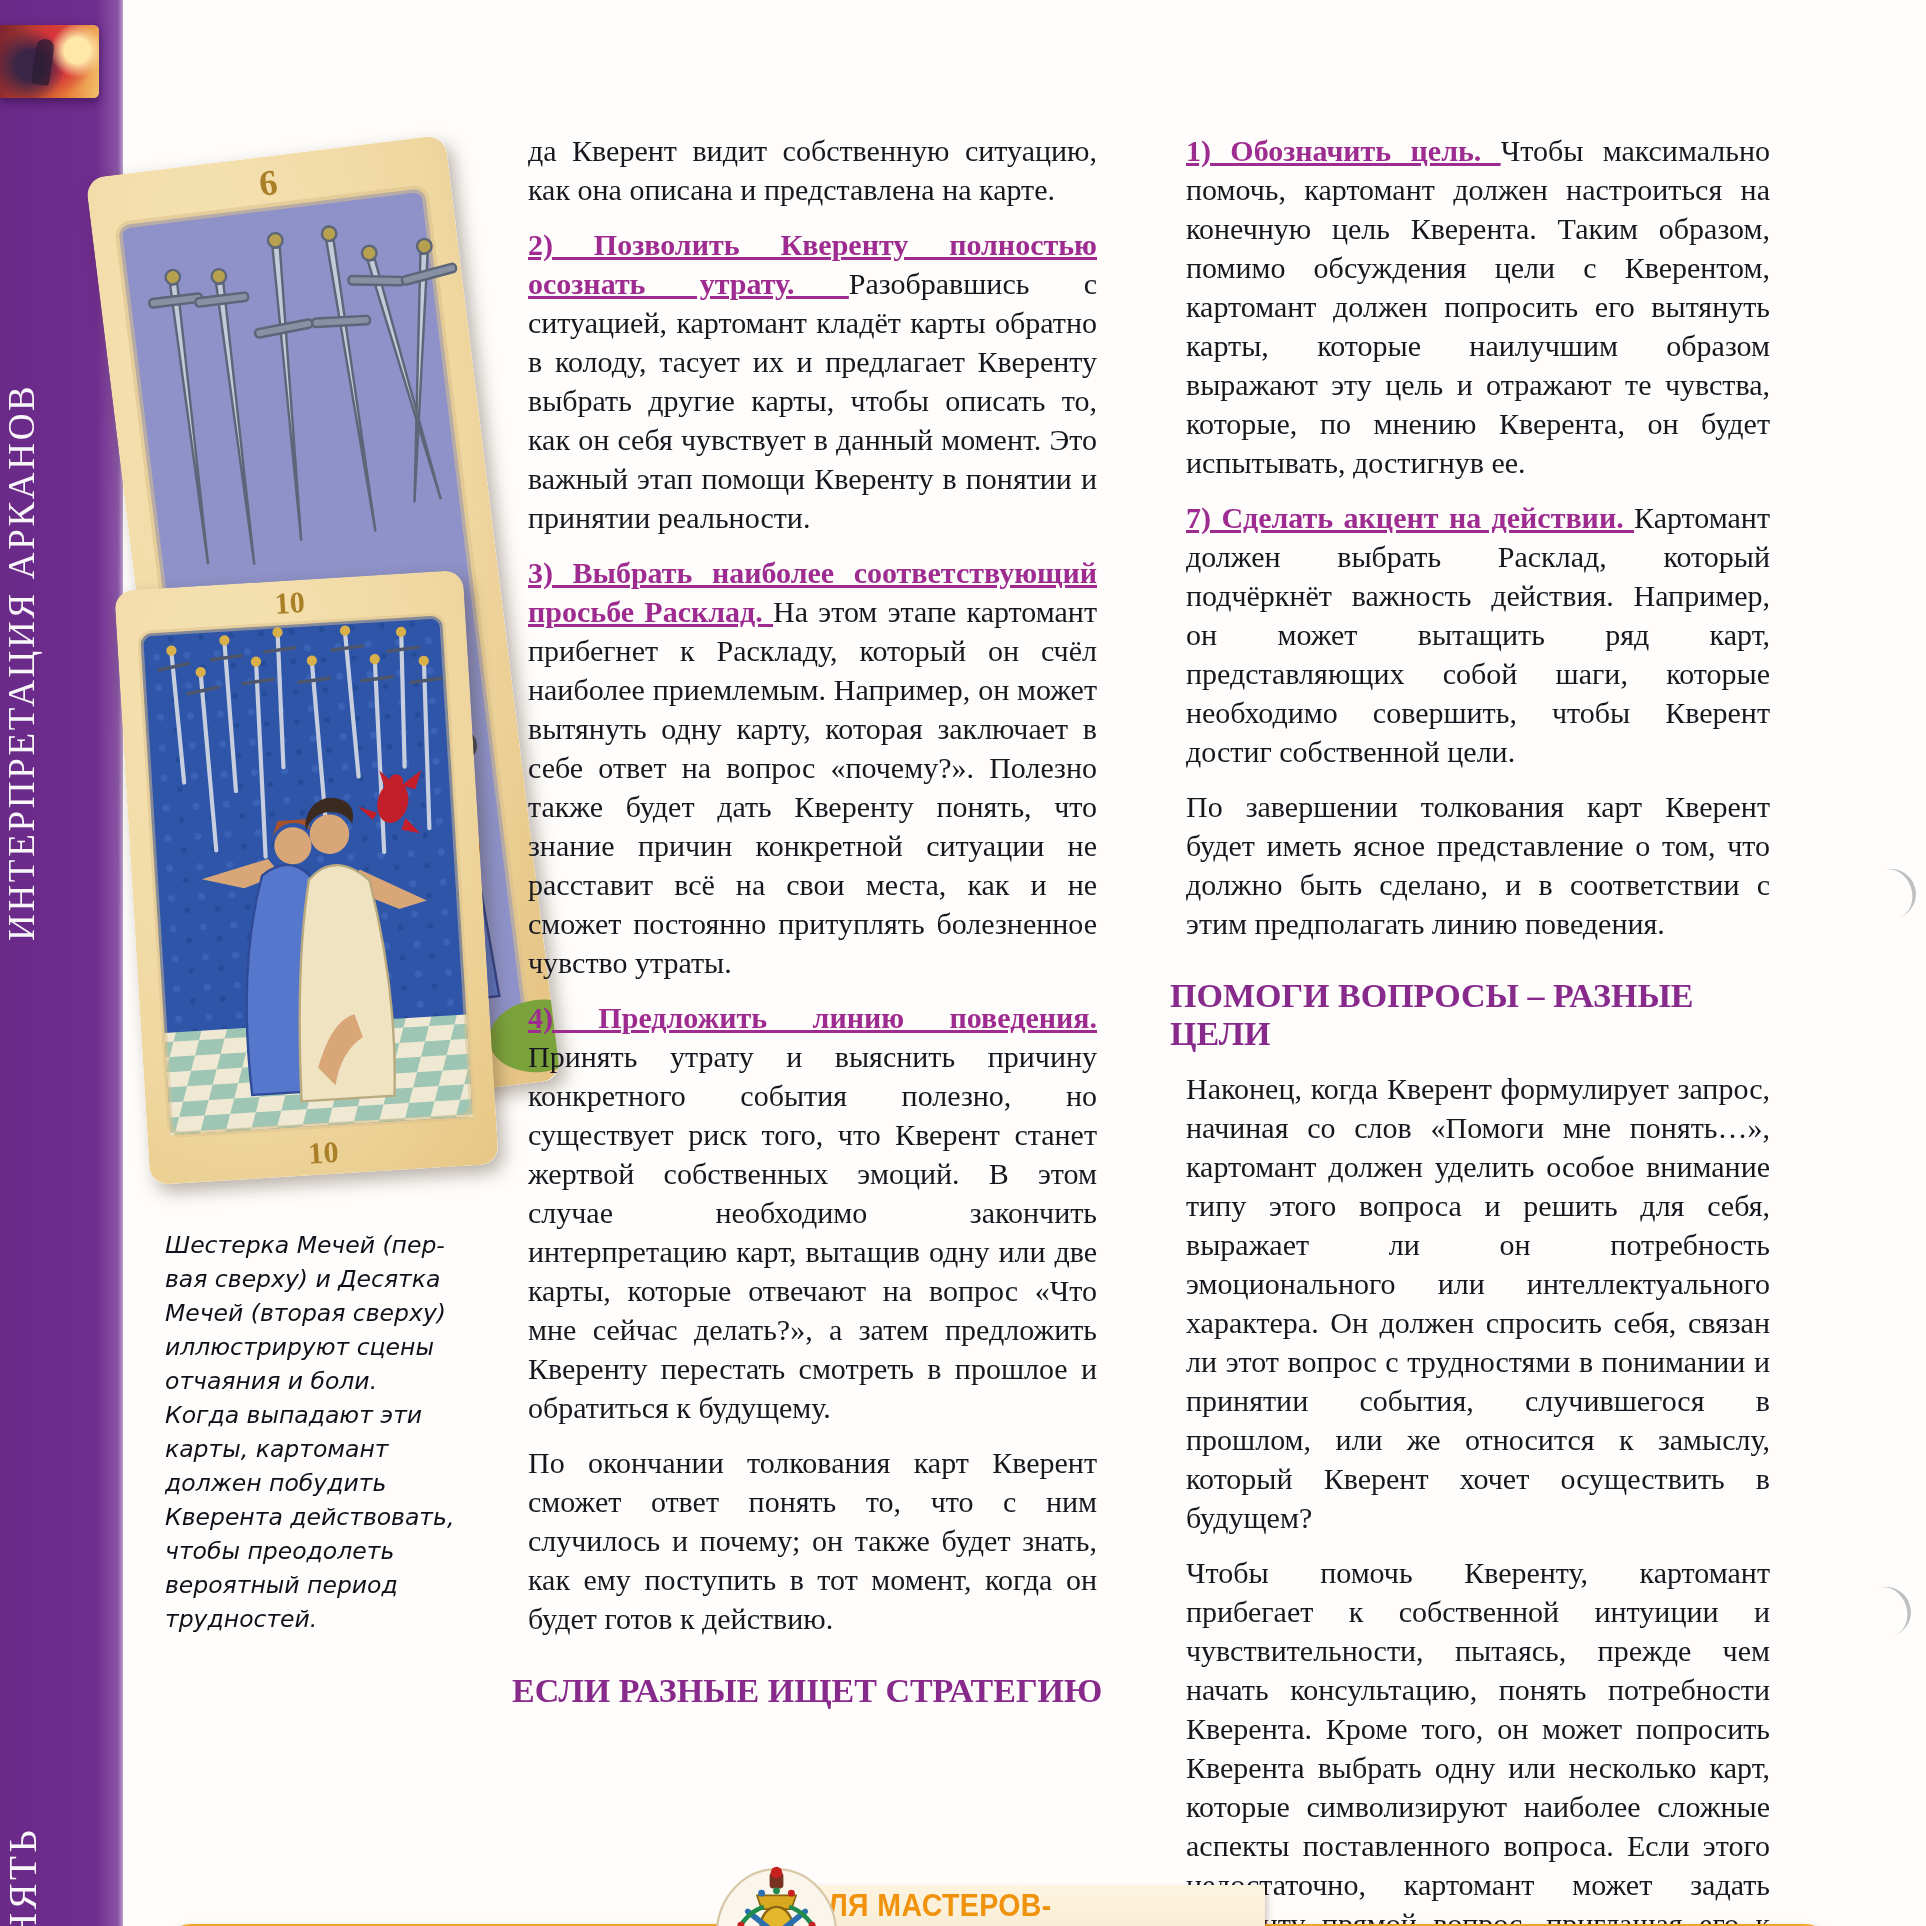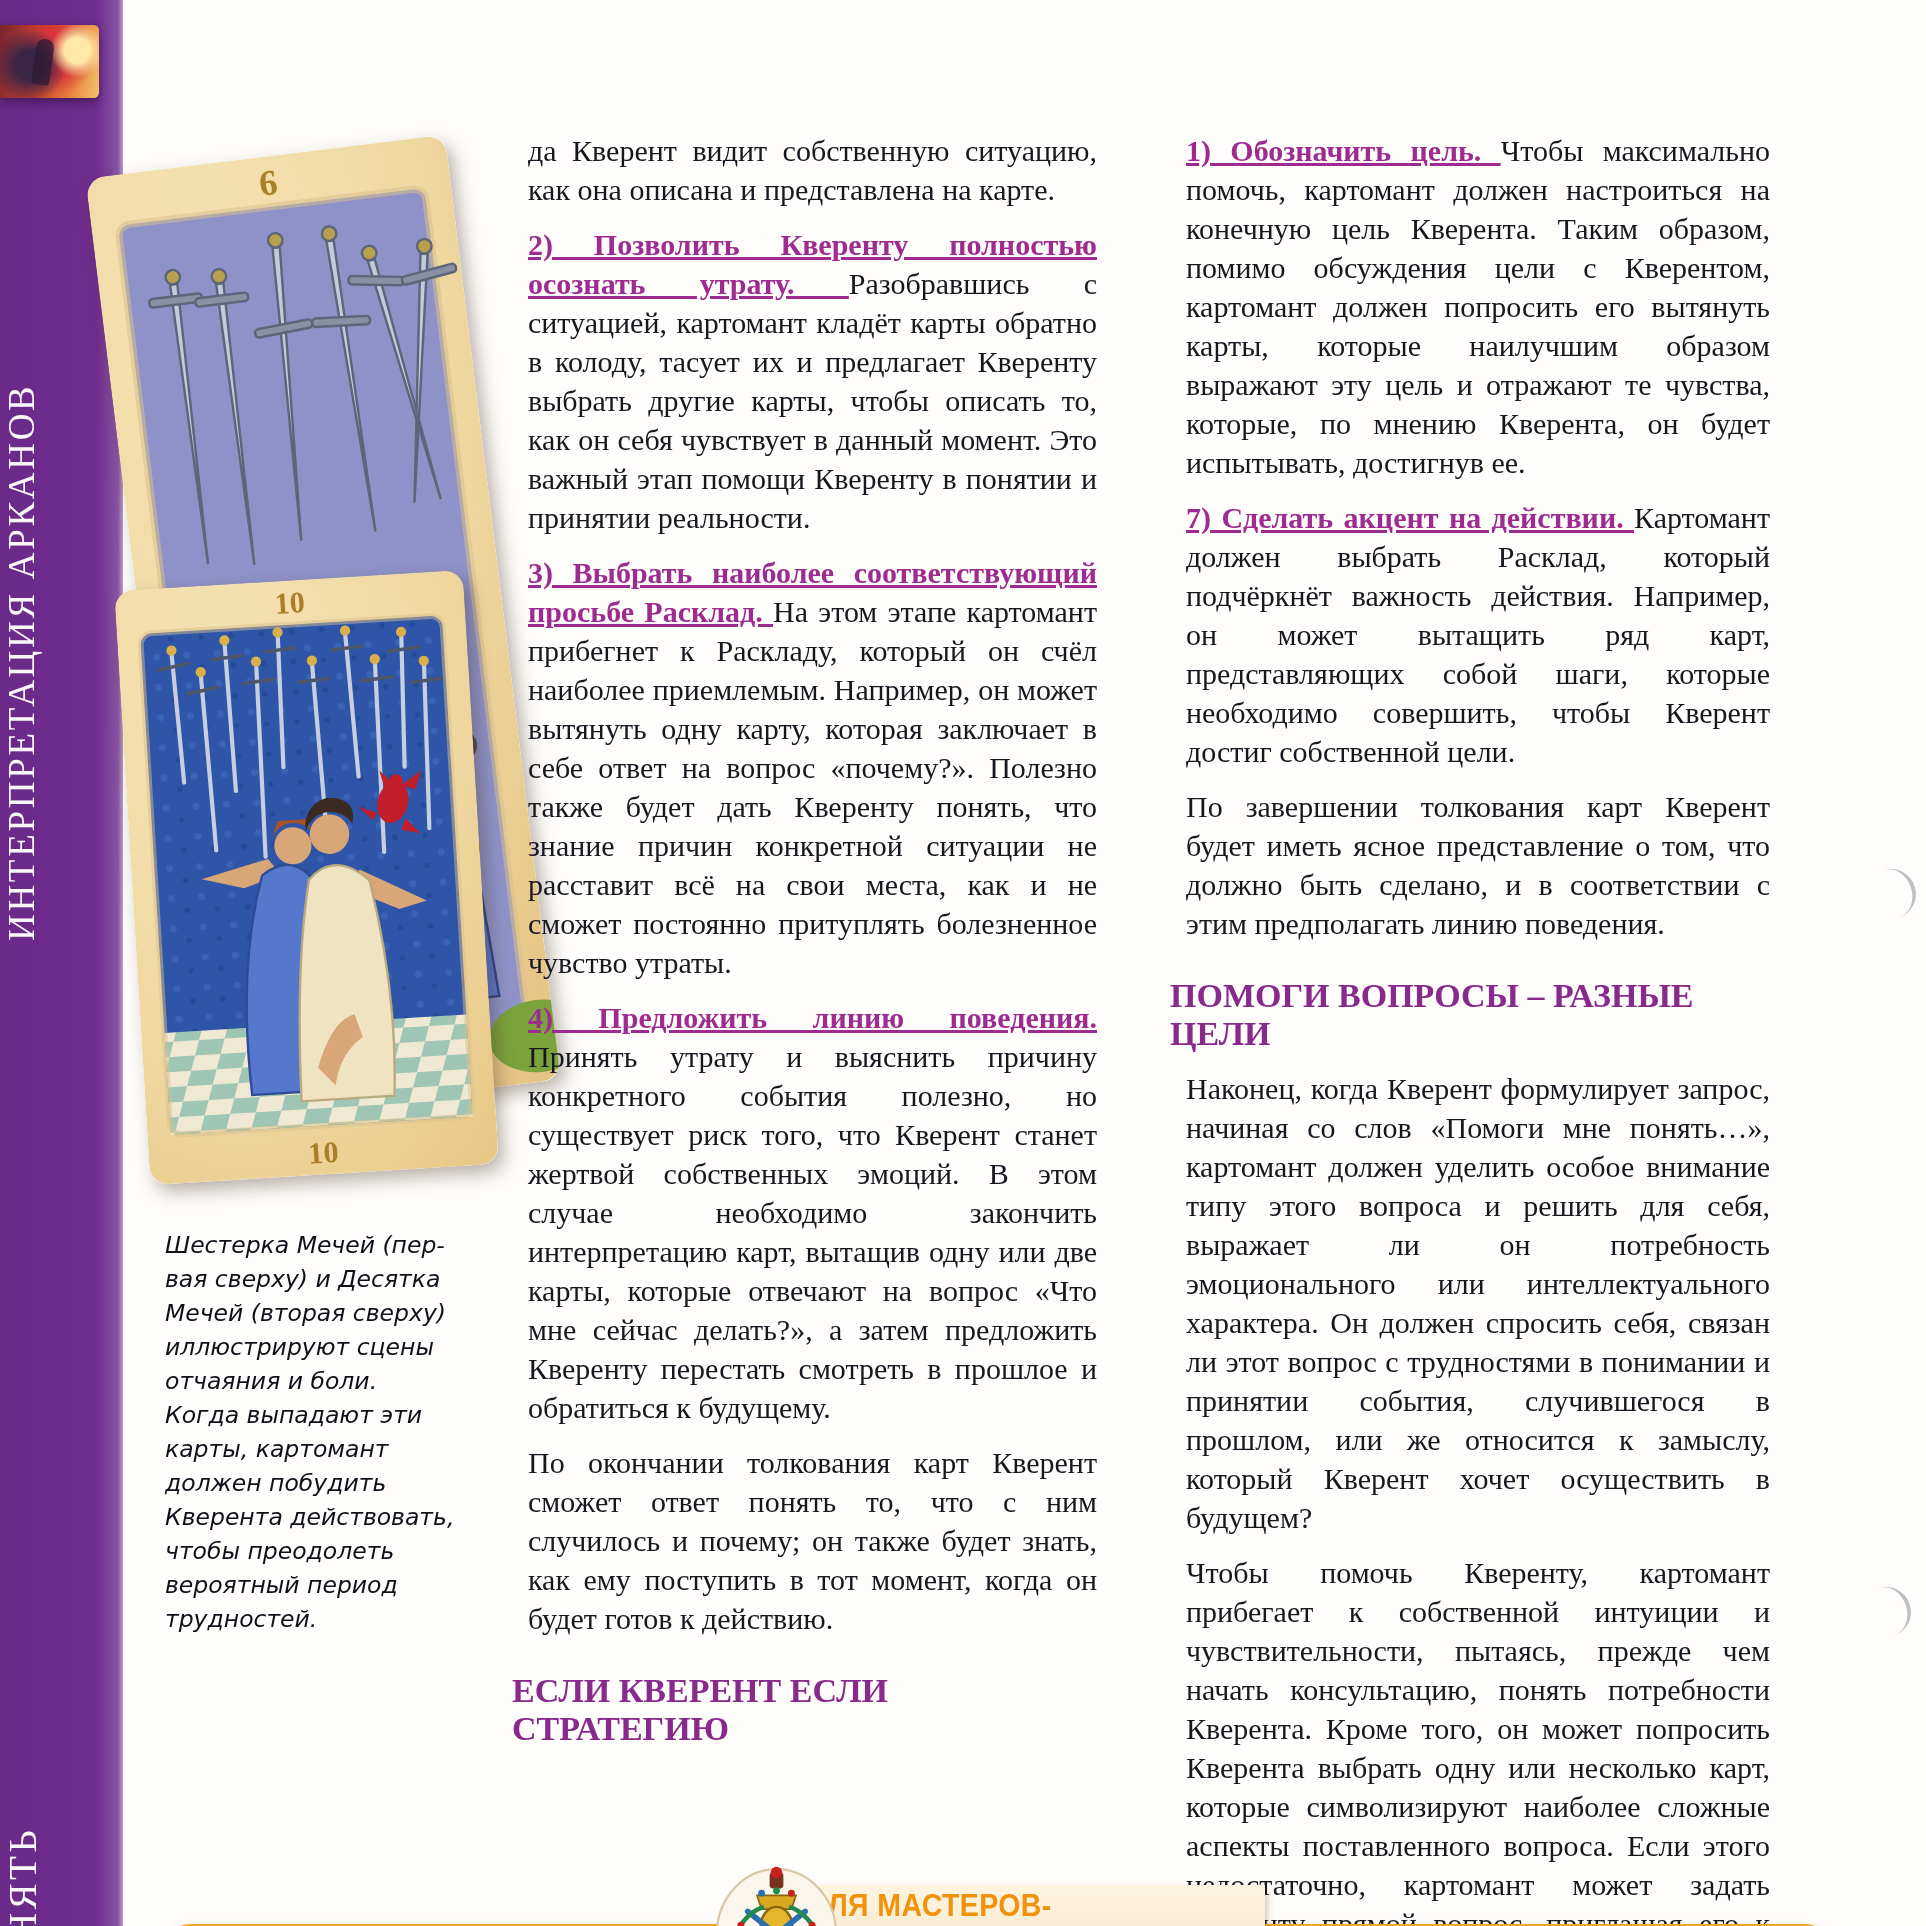--- a/index.html
+++ b/index.html
@@ -249,21 +249,21 @@
 чтобы преодолеть
 вероятный период
 трудностей.</div>
 
   <div class="col col-left" id="col-left">
       <p class="body-p">да Кверент видит собственную ситуацию, как она описана и представлена на карте.</p>
       <p class="body-p"><span class="lead">2) Позволить Кверенту полностью осознать утрату. </span>Разобравшись с ситуацией, картомант кладёт карты обратно в колоду, тасует их и предлагает Кверенту выбрать другие карты, чтобы описать то, как он себя чувствует в данный момент. Это важный этап помощи Кверенту в понятии и принятии реальности.</p>
       <p class="body-p"><span class="lead">3) Выбрать наиболее соответствующий просьбе Расклад. </span>На этом этапе картомант прибегнет к Раскладу, который он счёл наиболее приемлемым. Например, он может вытянуть одну карту, которая заключает в себе ответ на вопрос «почему?». Полезно также будет дать Кверенту понять, что знание причин конкретной ситуации не расставит всё на свои места, как и не сможет постоянно притуплять болезненное чувство утраты.</p>
       <p class="body-p"><span class="lead">4) Предложить линию поведения. </span>Принять утрату и выяснить причину конкретного события полезно, но существует риск того, что Кверент станет жертвой собственных эмоций. В этом случае необходимо закончить интерпретацию карт, вытащив одну или две карты, которые отвечают на вопрос «Что мне сейчас делать?», а затем предложить Кверенту перестать смотреть в прошлое и обратиться к будущему.</p>
       <p class="body-p">По окончании толкования карт Кверент сможет ответ понять то, что с ним случилось и почему; он также будет знать, как ему поступить в тот момент, когда он будет готов к действию.</p>
-      <div class="col-heading">ЕСЛИ КВЕРЕНТ ЕСЛИ СТРАТЕГИЮ</div>
+      <div class="col-heading">ЕСЛИ РАЗНЫЕ ИЩЕТ СТРАТЕГИЮ</div>
     </div>
   <div class="col col-right" id="col-right">
       <p class="body-p"><span class="lead">1) Обозначить цель. </span>Чтобы максимально помочь, картомант должен настроиться на конечную цель Кверента. Таким образом, помимо обсуждения цели с Кверентом, картомант должен попросить его вытянуть карты, которые наилучшим образом выражают эту цель и отражают те чувства, которые, по мнению Кверента, он будет испытывать, достигнув ее.</p>
       <p class="body-p"><span class="lead">7) Сделать акцент на действии. </span>Картомант должен выбрать Расклад, который подчёркнёт важность действия. Например, он может вытащить ряд карт, представляющих собой шаги, которые необходимо совершить, чтобы Кверент достиг собственной цели.</p>
       <p class="body-p">По завершении толкования карт Кверент будет иметь ясное представление о том, что должно быть сделано, и в соответствии с этим предполагать линию поведения.</p>
       <div class="col-heading">ПОМОГИ ВОПРОСЫ – РАЗНЫЕ ЦЕЛИ</div>
       <p class="body-p">Наконец, когда Кверент формулирует запрос, начиная со слов «Помоги мне понять…», картомант должен уделить особое внимание типу этого вопроса и решить для себя, выражает ли он потребность эмоционального или интеллектуального характера. Он должен спросить себя, связан ли этот вопрос с трудностями в понимании и принятии события, случившегося в прошлом, или же относится к замыслу, который Кверент хочет осуществить в будущем?</p>
       <p class="body-p">Чтобы помочь Кверенту, картомант прибегает к собственной интуиции и чувствительности, пытаясь, прежде чем начать консультацию, понять потребности Кверента. Кроме того, он может попросить Кверента выбрать одну или несколько карт, которые символизируют наиболее сложные аспекты поставленного вопроса. Если этого недостаточно, картомант может задать Кверенту прямой вопрос, приглашая его к свободному выражению мыслей и начав, таким образом, диалог, который будет происходить на протяжении всей консультации.</p>
     </div>
 

